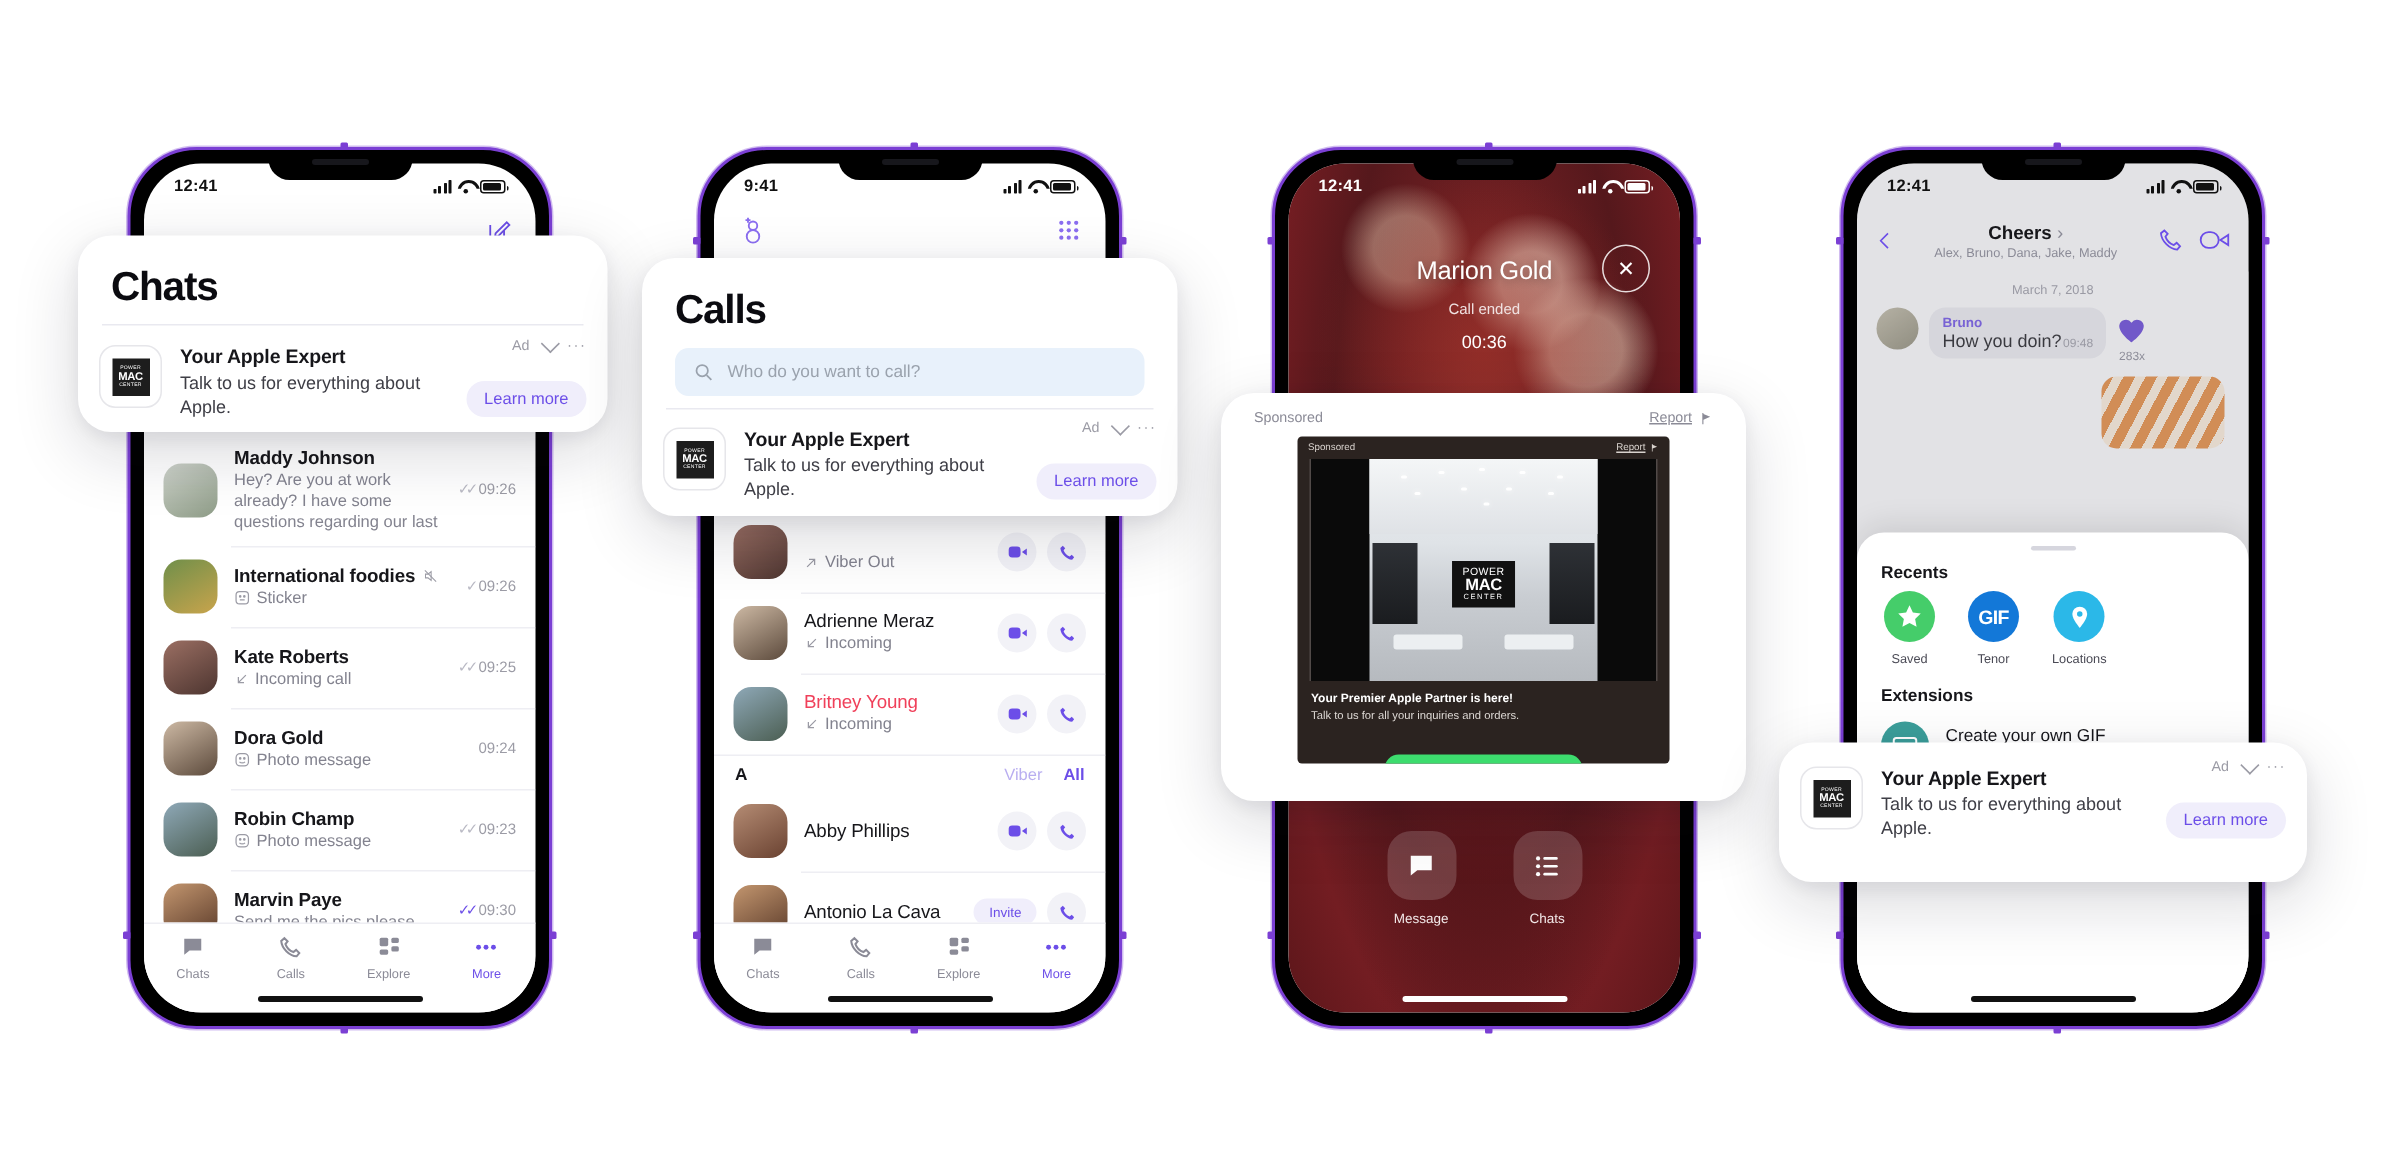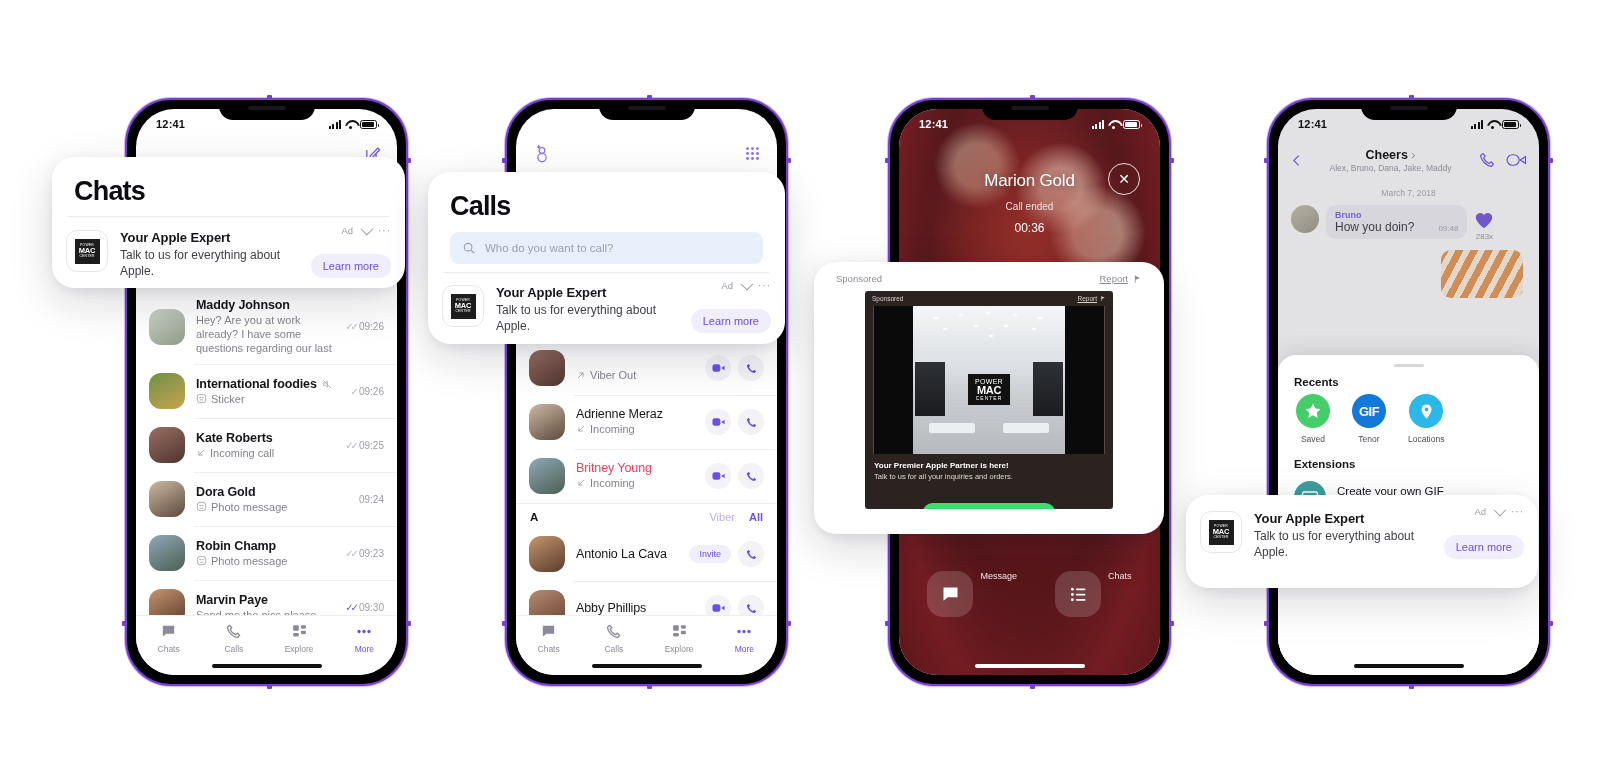--- a/index.html
+++ b/index.html
@@ -4,21 +4,21 @@
 <style>
   html,body{margin:0;padding:0;}
   body{
     width:1600px;height:783px;background:#ffffff;overflow:hidden;
     font-family:"Liberation Sans","DejaVu Sans",sans-serif;
     -webkit-font-smoothing:antialiased;
   }
   .stage{position:relative;width:1600px;height:783px;}
 
   
-  .phone{position:absolute;margin-left:40px;}
+  .phone{position:absolute;}
   .frame{
     position:absolute;inset:0;
     border-radius:46px;
     background:#000;
     border:2px solid #7b3fd4;
     box-shadow:0 0 0 1px rgba(123,63,212,.35);
     overflow:hidden;
   }
   .screen{
     position:absolute;left:9px;top:9px;right:9px;bottom:9px;
@@ -127,21 +127,21 @@
     background:radial-gradient(ellipse 62% 30% at 50% 22%,rgba(160,50,40,.55),rgba(0,0,0,0) 70%),
       radial-gradient(ellipse 50% 40% at 50% 78%,rgba(90,20,25,.7),rgba(0,0,0,0) 75%);}
   .callname{position:absolute;top:62px;left:0;right:0;text-align:center;color:#fff;
     font-size:17px;font-weight:normal;letter-spacing:-.2px;z-index:5;text-shadow:0 1px 6px rgba(0,0,0,.3);}
   .callstat{position:absolute;top:92px;left:0;right:0;text-align:center;color:#f0e2e2;font-size:10px;z-index:5;}
   .calltime{position:absolute;top:112px;left:0;right:0;text-align:center;color:#fff;font-size:12px;z-index:5;}
   .closebtn{position:absolute;right:20px;top:54px;width:30px;height:30px;border-radius:50%;
     border:1.3px solid rgba(255,255,255,.85);display:flex;align-items:center;justify-content:center;
     color:#fff;font-size:14px;z-index:6;}
   .cbtns{position:absolute;bottom:58px;left:0;right:0;display:flex;justify-content:center;gap:38px;z-index:6;}
-  .cbtn{display:flex;flex-direction:row;gap:7px;}
+  .cbtn{display:flex;flex-direction:column;align-items:center;gap:7px;}
   .cbtn .sq{width:46px;height:46px;border-radius:16px;background:rgba(255,255,255,.17);
     display:flex;align-items:center;justify-content:center;}
   .cbtn .lb{font-size:9px;color:#f2e8e8;}
 
   
   .creative{position:relative;border-radius:3px;overflow:hidden;background:#2b2320;}
   .crv-top{display:flex;justify-content:space-between;align-items:center;
     padding:4px 7px;font-size:6.5px;color:#d8d2cd;}
   .crv-img{position:relative;height:148px;margin:0 8px;border:1px solid rgba(255,255,255,.18);border-top:none;border-bottom:none;}
   .store{position:absolute;inset:0;
@@ -169,21 +169,21 @@
   
   .p4head{position:absolute;top:30px;left:0;right:0;height:42px;display:flex;align-items:center;
     padding:0 12px;z-index:5;}
   .p4title{flex:1;text-align:center;}
   .p4t1{font-size:12.5px;font-weight:bold;color:#16161a;}
   .p4t2{font-size:8.5px;color:#8b8b97;margin-top:1px;}
   .p4chat{position:absolute;top:72px;left:0;right:0;bottom:0;background:#fff;}
   .p4date{text-align:center;font-size:8.5px;color:#9b9ba5;padding:7px 0;}
   .bubble{background:#efeff3;border-radius:11px;padding:5px 9px;}
   .bname{font-size:9px;font-weight:bold;color:#6c4ee8;}
-  .btxt{font-size:12px;color:#16161a;display:flex;align-items:baseline;gap:24px;text-align:right;}
+  .btxt{font-size:12px;color:#16161a;display:flex;align-items:baseline;gap:1px;text-align:right;}
   .btime{font-size:8px;color:#9b9ba5;}
   .sticker{width:82px;height:48px;border-radius:10px;
     background:repeating-linear-gradient(118deg,#e8893a 0 7px,#fff0dc 7px 13px);}
   .panel{position:absolute;left:0;right:0;bottom:0;background:#fff;border-radius:18px 18px 0 0;
     box-shadow:0 -5px 20px rgba(0,0,0,.1);z-index:6;}
   .grabber{width:30px;height:3px;border-radius:2px;background:#d6d6de;margin:9px auto 0;}
   .sect{font-size:11.5px;font-weight:bold;color:#16161a;padding:9px 16px 6px;}
   .recents{display:flex;gap:22px;padding:0 18px;}
   .rec{display:flex;flex-direction:column;align-items:center;gap:6px;}
   .circ{width:34px;height:34px;border-radius:50%;display:flex;align-items:center;justify-content:center;color:#fff;}
@@ -436,20 +436,35 @@
     </div>
   </div>
 
   <div class="phone" style="left:465px;top:98px;width:283px;height:588px;">
     <div class="frame">
       <div class="notch">
           <div class="spk"></div>
         </div>
       <div class="screen">
 
+        <div class="statusbar">
+          <span>9:41</span>
+          <span class="sb-right">
+            <span class="bars">
+                <i></i>
+                <i></i>
+                <i></i>
+                <i></i>
+              </span>
+            <span class="wifi"></span>
+            <span class="batt">
+                <span></span>
+              </span>
+          </span>
+        </div>
 
         <div style="position:absolute;left:16px;top:34px;width:20px;height:20px;">
           <svg viewBox="0 0 24 24" fill="none" stroke="#8b6ef0" stroke-width="1.5">
             <circle cx="12" cy="9" r="3.4"></circle>
               <circle cx="12" cy="17.5" r="5"></circle>
             <path d="M6 4.5h4M8 2.5v4"></path>
           </svg>
         </div>
         <div style="position:absolute;right:16px;top:36px;width:17px;height:17px;">
           <svg viewBox="0 0 24 24" fill="#8b6ef0">
@@ -546,45 +561,45 @@
           <div style="display:flex;align-items:center;justify-content:space-between;padding:7px 14px 4px;
                       border-top:1px solid #eeeef3;">
             <span style="font-size:11.5px;font-weight:bold;color:#16161a;">A</span>
             <span id="p2filters" style="display:flex;gap:14px;font-size:11px;">
  <span style="color:#b9aef0;font-weight:normal">Viber</span>
  <span style="color:#6c4ee8;font-weight:bold">All</span>
               </span>
           </div>
           <div id="p2contacts">
  <div class="row">
-   <div class="av" style="background:linear-gradient(150deg,#c3966f,#5b3b2a)"></div>
-   <div class="rmain">
-                  <div class="rname" style="font-weight:normal;font-size:12.5px">Antonio La Cava</div>
-                </div>
-   <div style="display:flex;gap:7px;align-items:center;">
-     <div class="pill">Invite</div>
-     <div class="actbtn">
-                    <svg width="13" height="13" viewBox="0 0 24 24" fill="#6c4ee8">
-                      <path d="M6.5 3.5l3 3-2 2.5a12 12 0 007.5 7.5l2.5-2 3 3-2.5 3c-7-.5-14-7.5-14.5-14.5z"></path>
-                    </svg>
-                  </div>
-   </div>
- </div>
- <div class="row">
    <div class="av" style="background:linear-gradient(150deg,#b58c74,#6a4231)"></div>
    <div class="rmain">
                   <div class="rname" style="font-weight:normal;font-size:12.5px">Abby Phillips</div>
                 </div>
    <div style="display:flex;gap:7px;align-items:center;">
      <div class="actbtn">
                     <svg width="13" height="10" viewBox="0 0 28 20" fill="#6c4ee8">
                       <rect x="1" y="2" width="17" height="16" rx="5"></rect>
                       <path d="M20 10l7-5v10z"></path>
                     </svg>
                   </div>
+     <div class="actbtn">
+                    <svg width="13" height="13" viewBox="0 0 24 24" fill="#6c4ee8">
+                      <path d="M6.5 3.5l3 3-2 2.5a12 12 0 007.5 7.5l2.5-2 3 3-2.5 3c-7-.5-14-7.5-14.5-14.5z"></path>
+                    </svg>
+                  </div>
+   </div>
+ </div>
+ <div class="row">
+   <div class="av" style="background:linear-gradient(150deg,#c3966f,#5b3b2a)"></div>
+   <div class="rmain">
+                  <div class="rname" style="font-weight:normal;font-size:12.5px">Antonio La Cava</div>
+                </div>
+   <div style="display:flex;gap:7px;align-items:center;">
+     <div class="pill">Invite</div>
      <div class="actbtn">
                     <svg width="13" height="13" viewBox="0 0 24 24" fill="#6c4ee8">
                       <path d="M6.5 3.5l3 3-2 2.5a12 12 0 007.5 7.5l2.5-2 3 3-2.5 3c-7-.5-14-7.5-14.5-14.5z"></path>
                     </svg>
                   </div>
    </div>
  </div>
 
  </div>
         </div>

